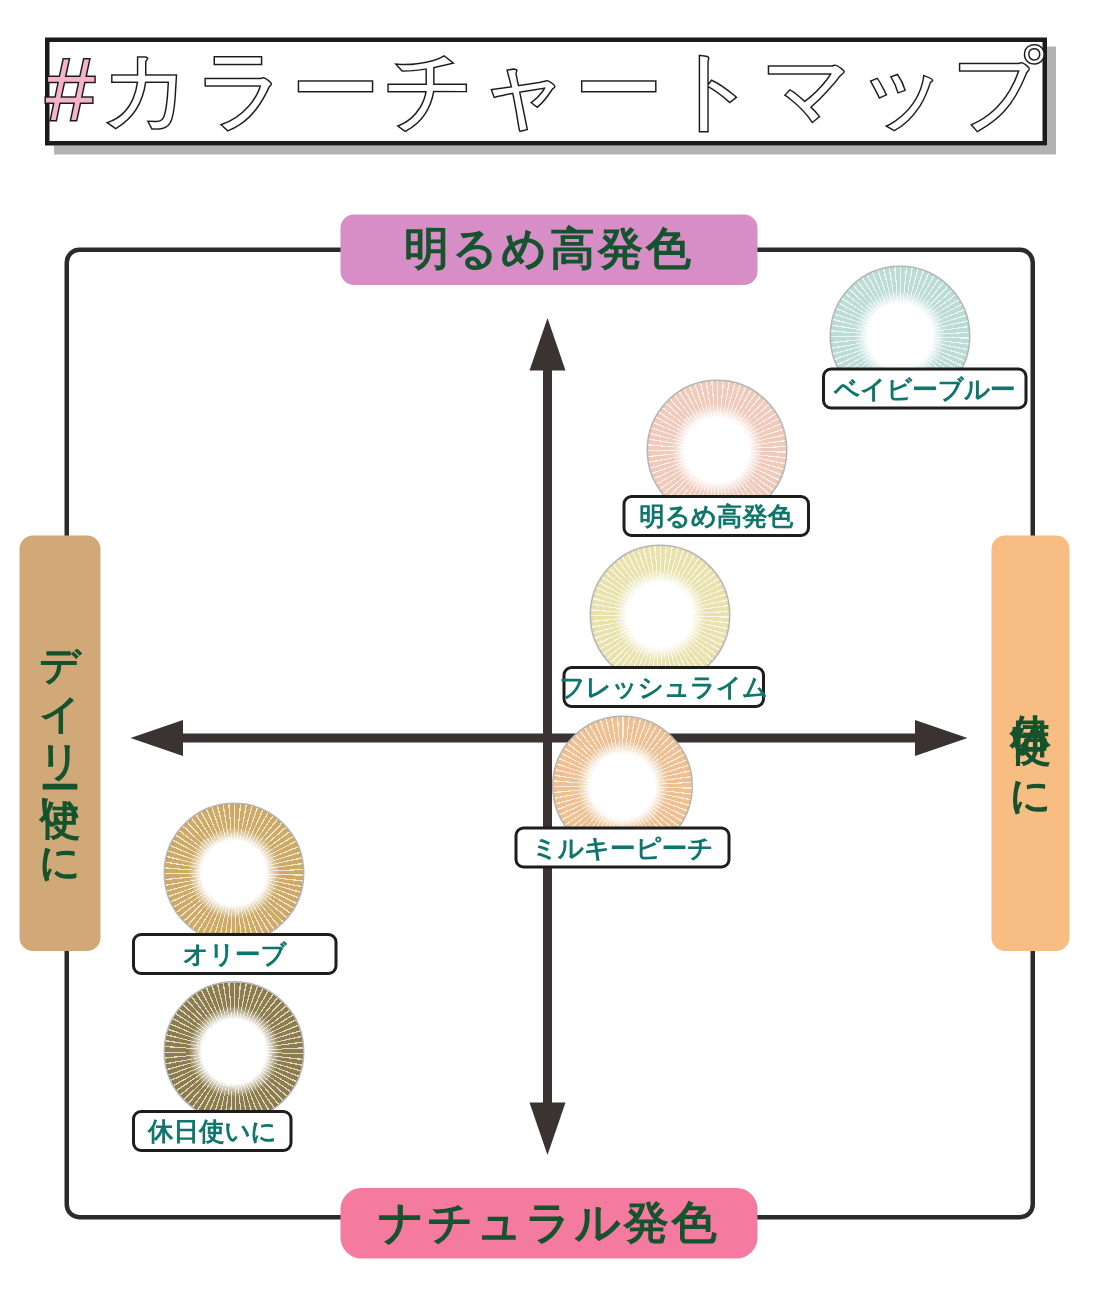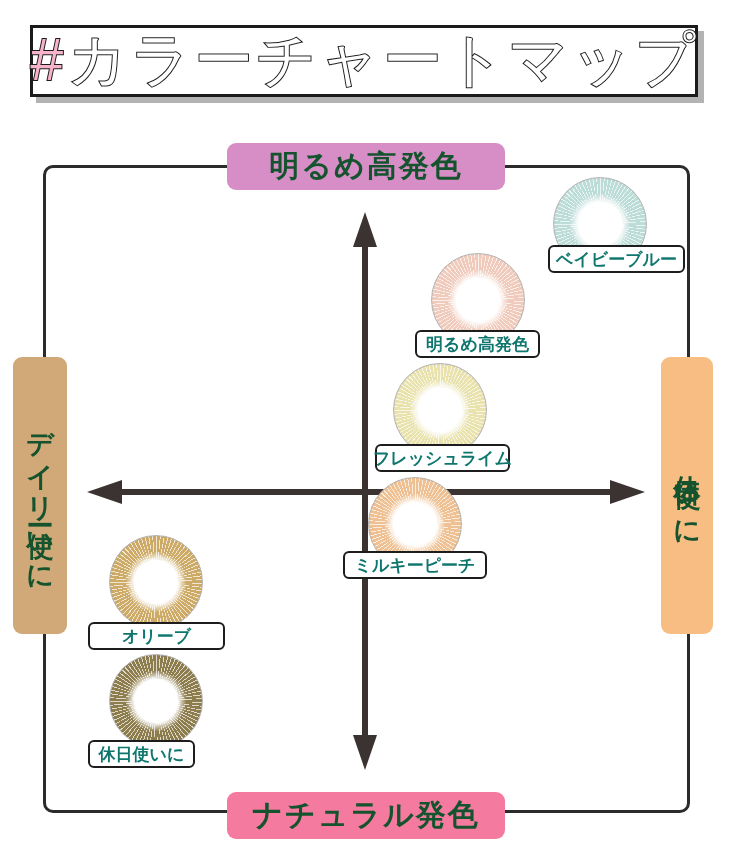--- a/index.html
+++ b/index.html
@@ -70,21 +70,21 @@
 <svg class="axes" width="730" height="863" viewBox="0 0 730 863">
   <line x1="365" y1="240" x2="365" y2="742"></line>
   <polygon points="365,212 353,247 377,247"></polygon>
   <polygon points="365,770 353,735 377,735"></polygon>
   <line x1="112" y1="492" x2="618" y2="492"></line>
   <polygon points="87,492 122,480 122,504"></polygon>
   <polygon points="645,492 610,480 610,504"></polygon>
 </svg>
 
 <div class="banner banner-top" style="background: rgb(215, 142, 198);">明るめ高発色</div>
-<div class="banner banner-bottom" style="background: rgb(244, 122, 159);">ナチュラル発色</div>
+<div class="banner banner-bottom" style="background: rgb(244, 122, 159); border-radius: 14px;">ナチュラル発色</div>
 <div class="banner banner-left" style="background: rgb(209, 168, 119);">デイリー使いに</div>
 <div class="banner banner-right" style="background: rgb(248, 189, 130);">休日使いに</div>
 
 <div class="lens" style="left: 553px; top: 177px; --main: #bcdcd8; --edge: #a3c6c1;"></div>
 <div class="lens-label" style="left: 548px; top: 245px; width: 137px;">
     <span>ベイビーブルー</span>
   </div>
 
 <div class="lens" style="left: 431px; top: 253px; --main: #f0cbbc; --edge: #e0b0a0;"></div>
 <div class="lens-label" style="left: 415px; top: 330px; width: 125px;">

